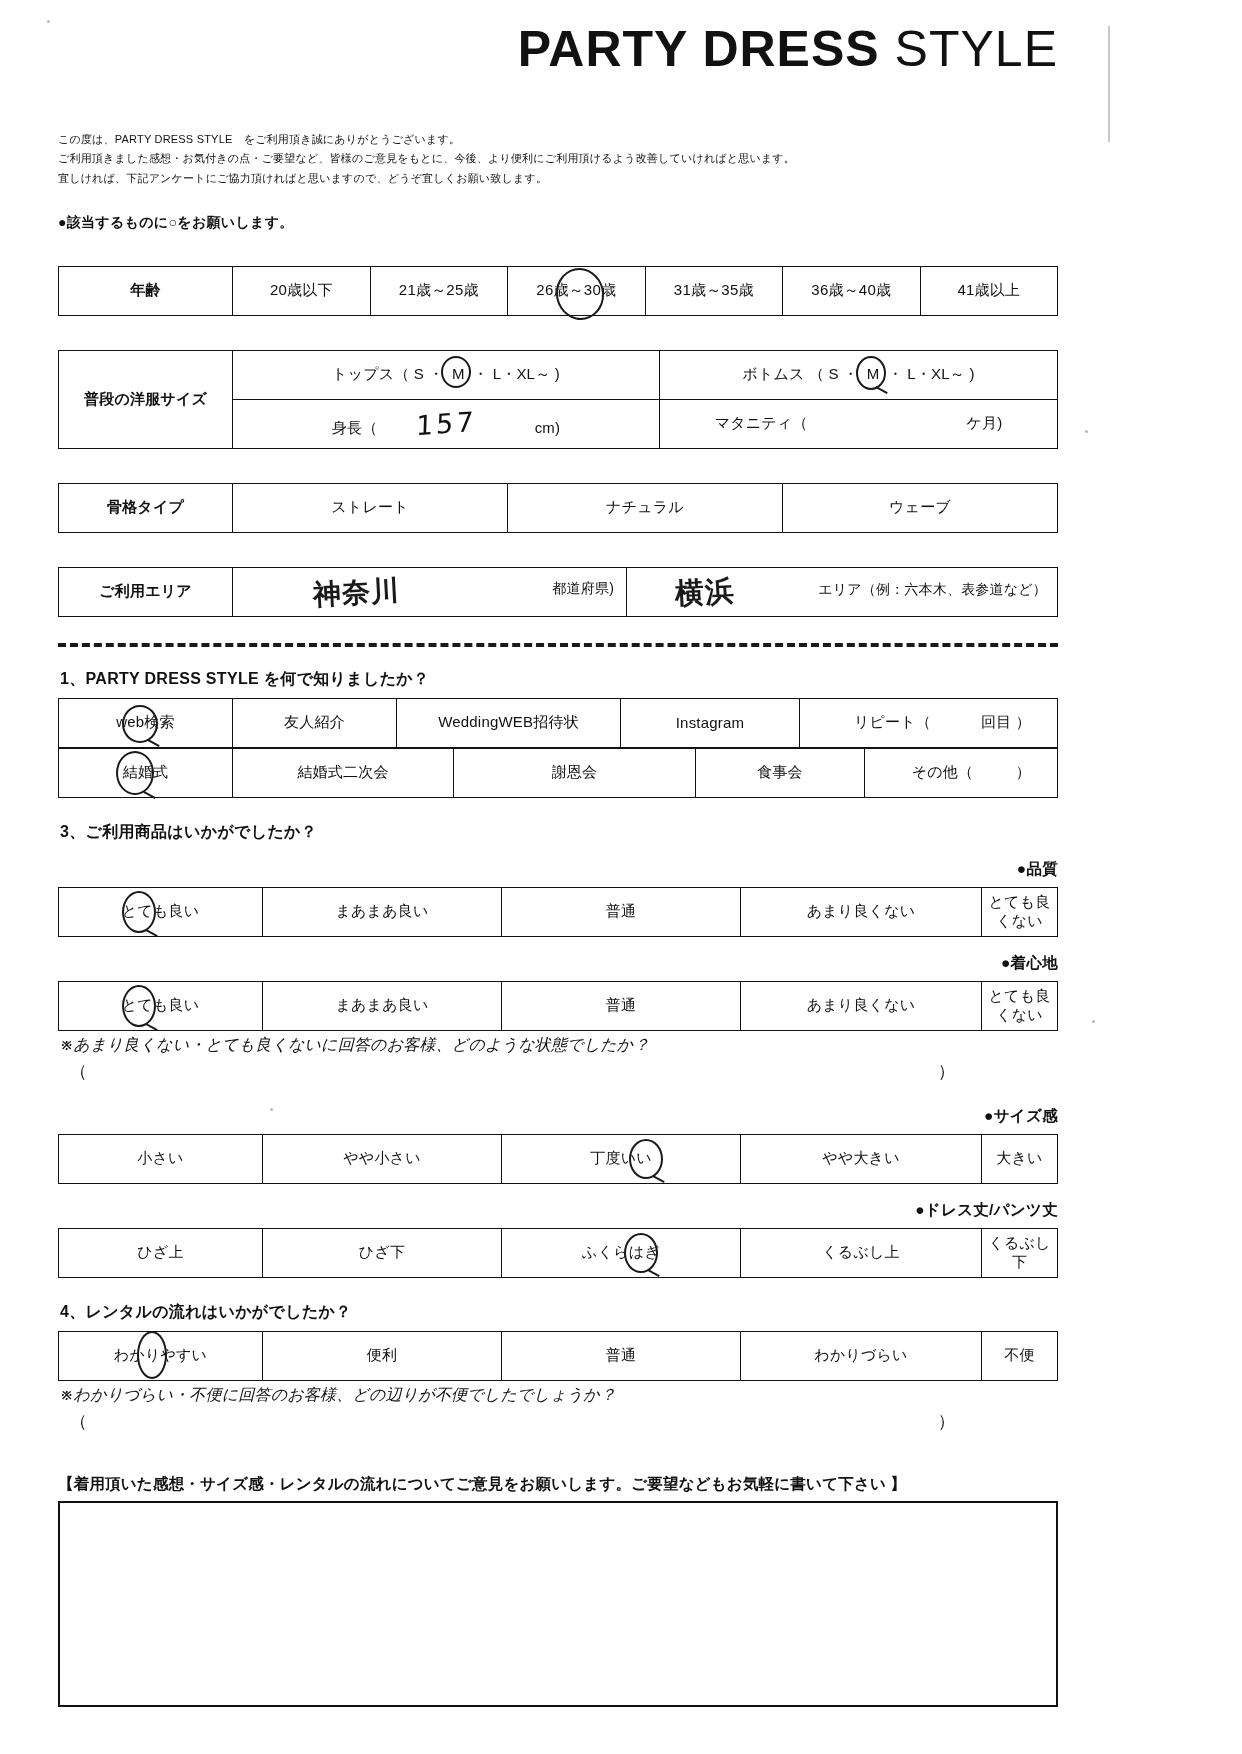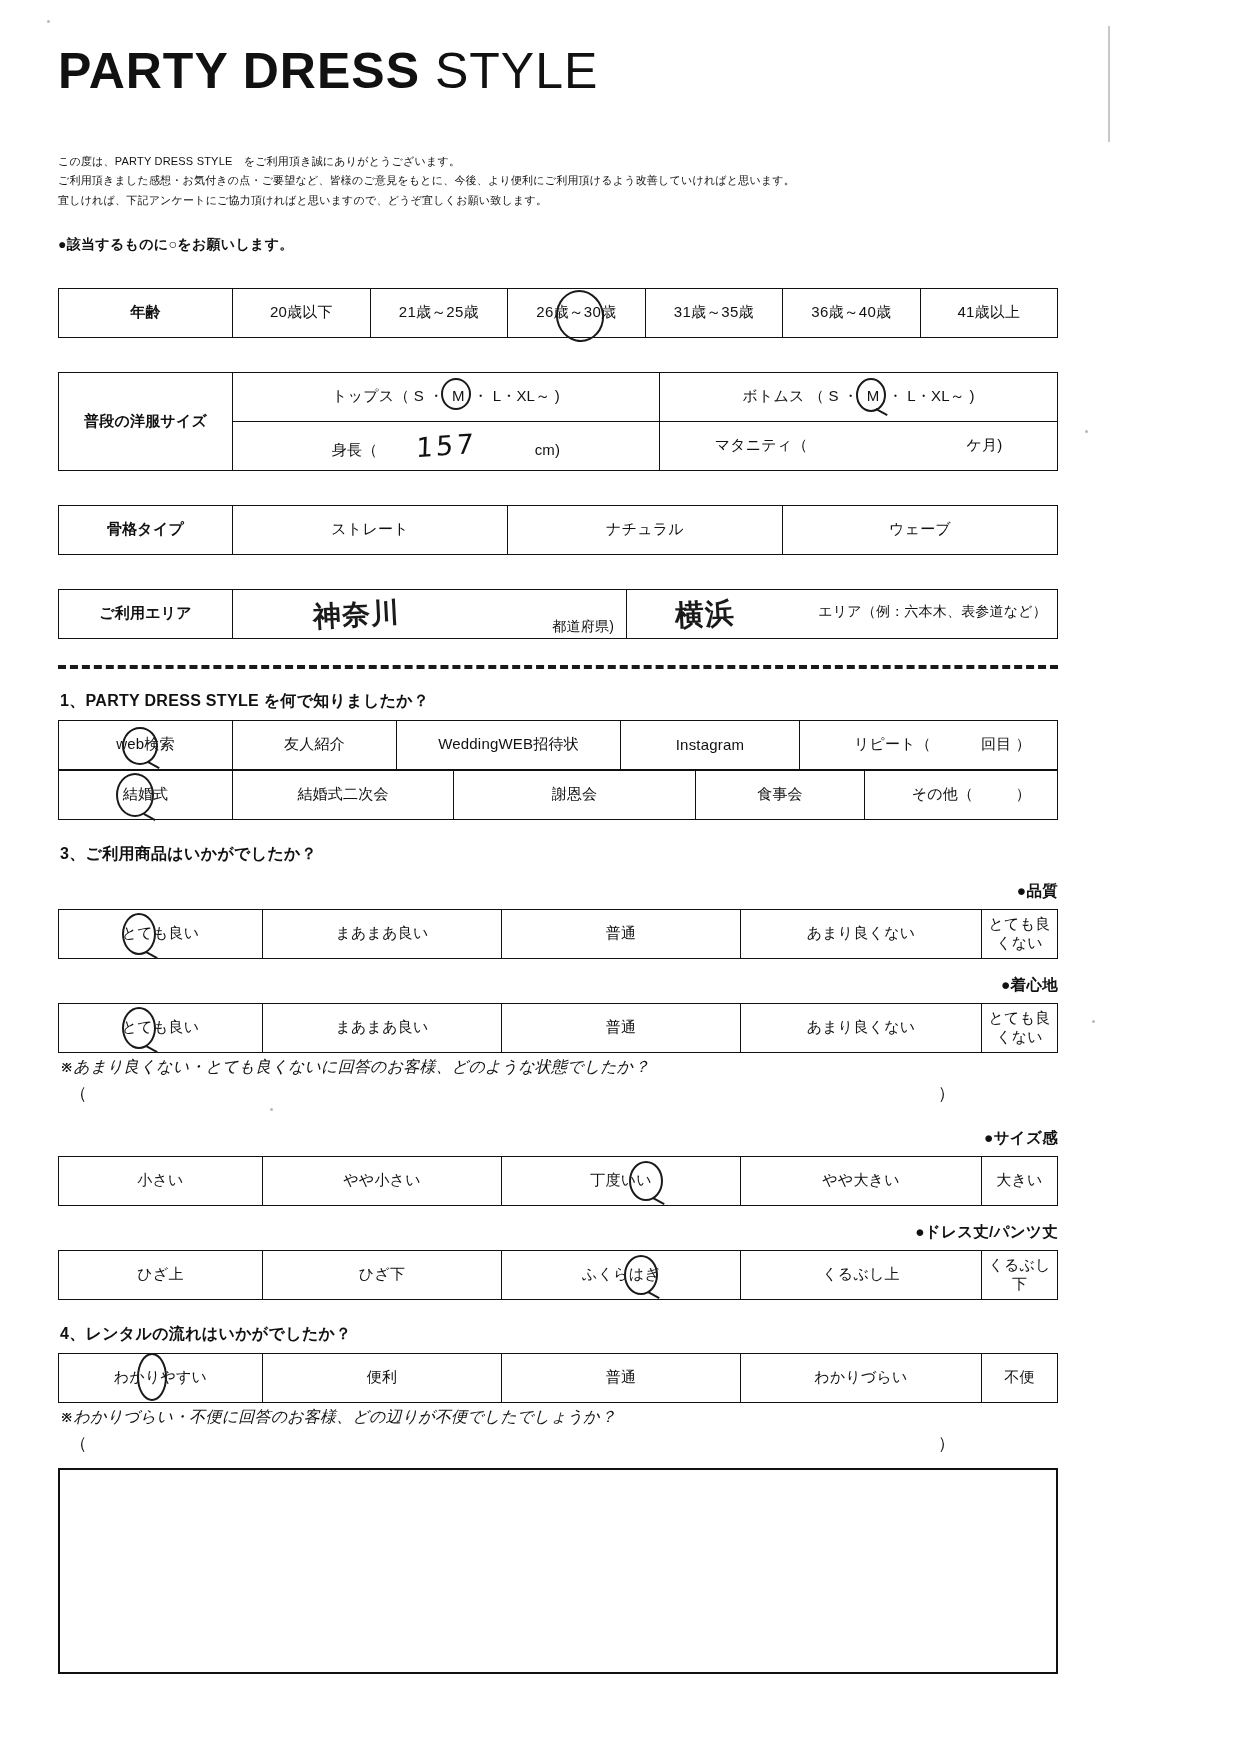--- a/index.html
+++ b/index.html
@@ -35,22 +35,22 @@
 
   .content {
     position: absolute;
     left: 58px;
     top: 0;
     width: 1000px;
   }
 
   
   .title-wrap {
-    text-align: left;
-    padding-top: 46px;
+    text-align: right;
+    padding-top: 24px;
     padding-bottom: 8px;
   }
   .title {
     font-size: 50px;
     letter-spacing: 1px;
     line-height: 1;
     white-space: nowrap;
   }
   .title .bold {
     font-weight: 700;
@@ -291,21 +291,21 @@
     </tbody>
       </table>
 
     <div class="tbl-gap-lg"></div>
     <table class="grid">
       <tbody>
           <tr>
         <td class="label" style="width:165px;">ご利用エリア</td>
         <td style="width:385px; position:relative;">
           <span class="hand" style="position:absolute; left:80px; top:6px; font-size:28px;">神奈川</span>
-          <span style="position:absolute; right:12px; top:28px; font-size:14px;text-align:right;">都道府県)</span>
+          <span style="position:absolute; right:12px; top:12px; font-size:14px;text-align:right;">都道府県)</span>
         </td>
         <td style="position:relative;">
           <span class="hand" style="position:absolute; left:48px; top:5px; font-size:29px;">横浜</span>
           <span style="position:absolute; right:10px; top:13px; font-size:14px;">エリア（例：六本木、表参道など）</span>
         </td>
       </tr>
     </tbody>
       </table>
 
     <div class="dashed"></div>
@@ -432,18 +432,19 @@
         <td>不便</td>
       </tr>
     </tbody>
       </table>
     <div class="note">※わかりづらい・不便に回答のお客様、どの辺りが不便でしたでしょうか？</div>
     <div class="paren-row">
       <span class="lp">（</span>
       <span class="rp">）</span>
     </div>
 
+    <div class="final-head">【着用頂いた感想・サイズ感・レンタルの流れについてご意見をお願いします。ご要望などもお気軽に書いて下さい 】</div>
     <div class="final-box">
       <span style="position:absolute; left:12px; top:8px; font-size:15px;"></span>
     </div>
 
   </div>
 </div>
 
 </body></html>

